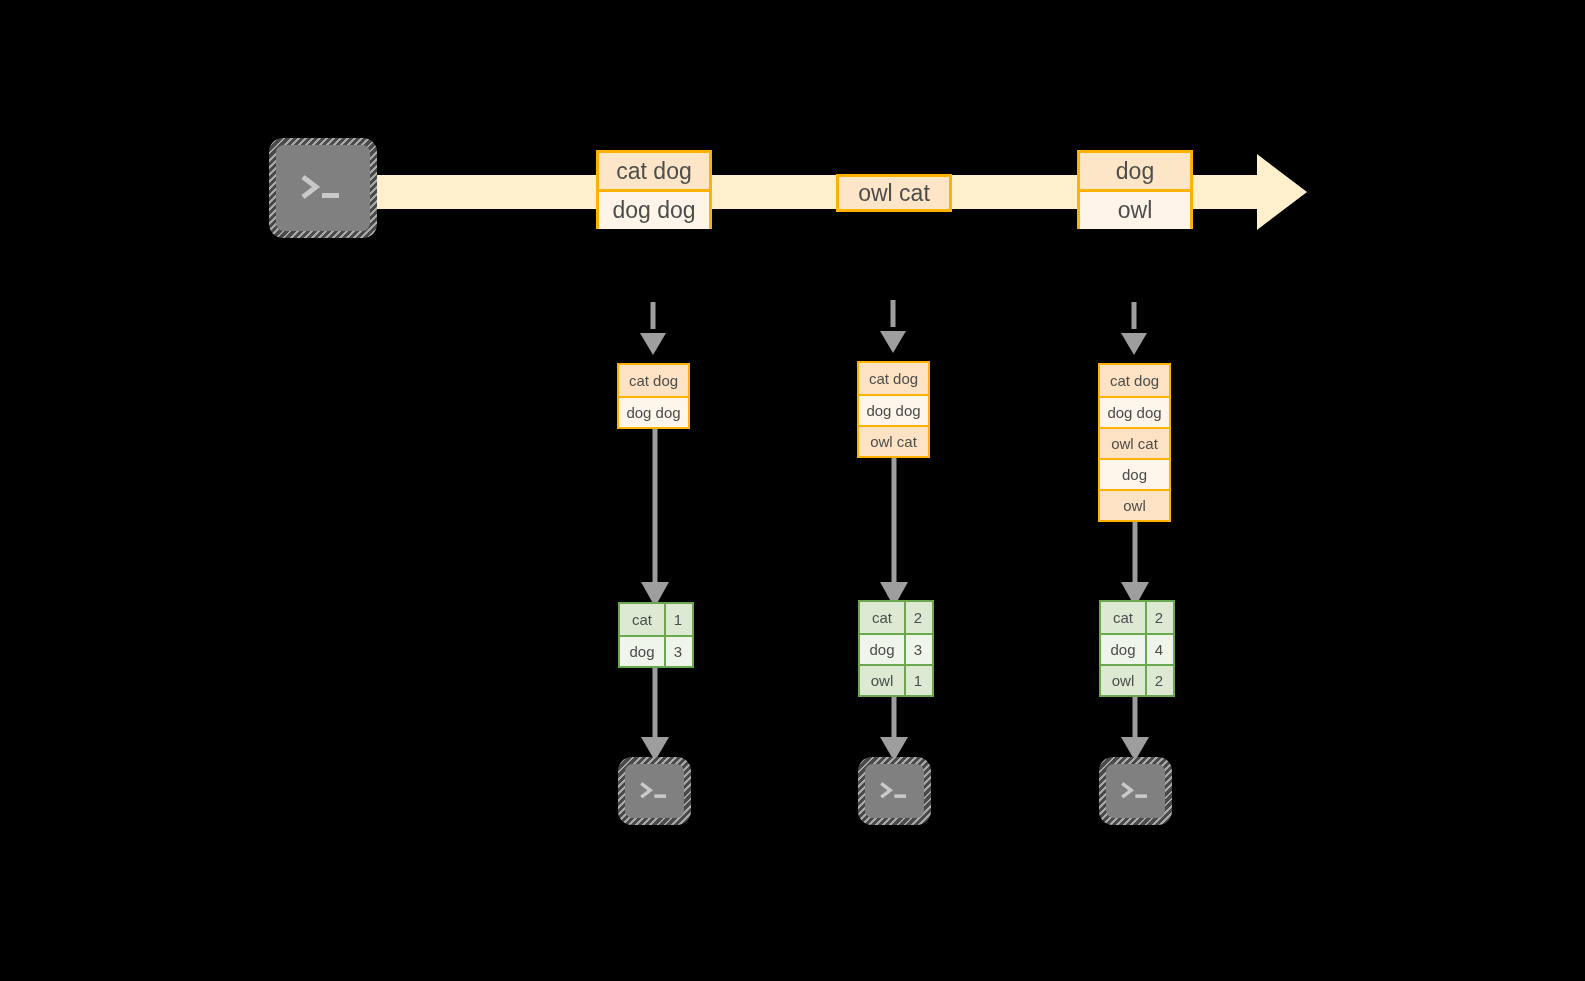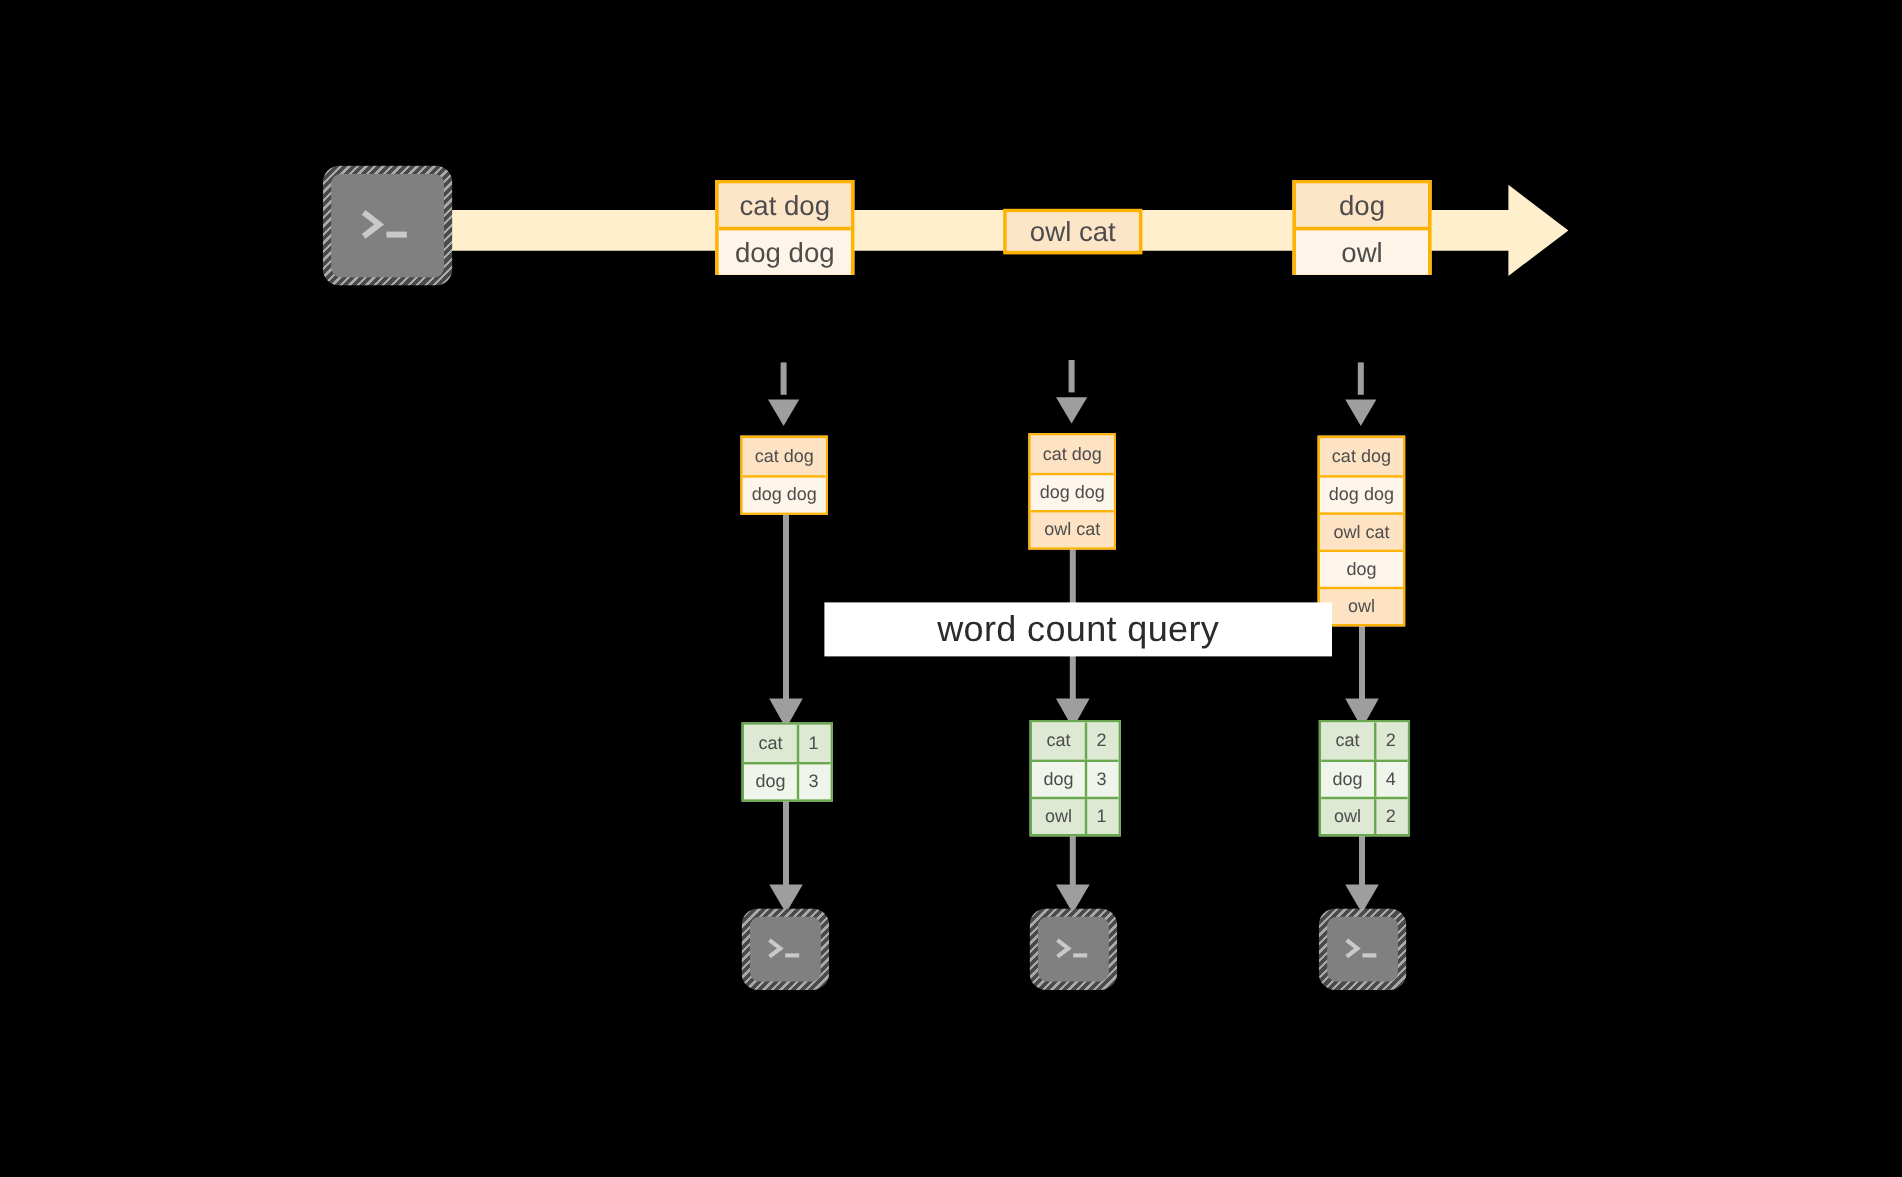--- a/index.html
+++ b/index.html
@@ -178,23 +178,20 @@
   </div>
 
   <div class="rec-sm" style="left:1098px;top:319px;width:73px;">
     <div class="cell odd">cat dog</div>
     <div class="cell even">dog dog</div>
     <div class="cell odd">owl cat</div>
     <div class="cell even">dog</div>
     <div class="cell odd">owl</div>
   </div>
 
-  <div class="banner" style="left:687px;top:458px;width:423px;height:45px;">
-    <span>word count query</span>
-  </div>
 
   <div class="res" style="left:618px;top:558px;width:76px;">
     <div class="row odd">
       <div class="k">cat</div>
       <div class="v">1</div>
     </div>
     <div class="row even">
       <div class="k">dog</div>
       <div class="v">3</div>
     </div>

